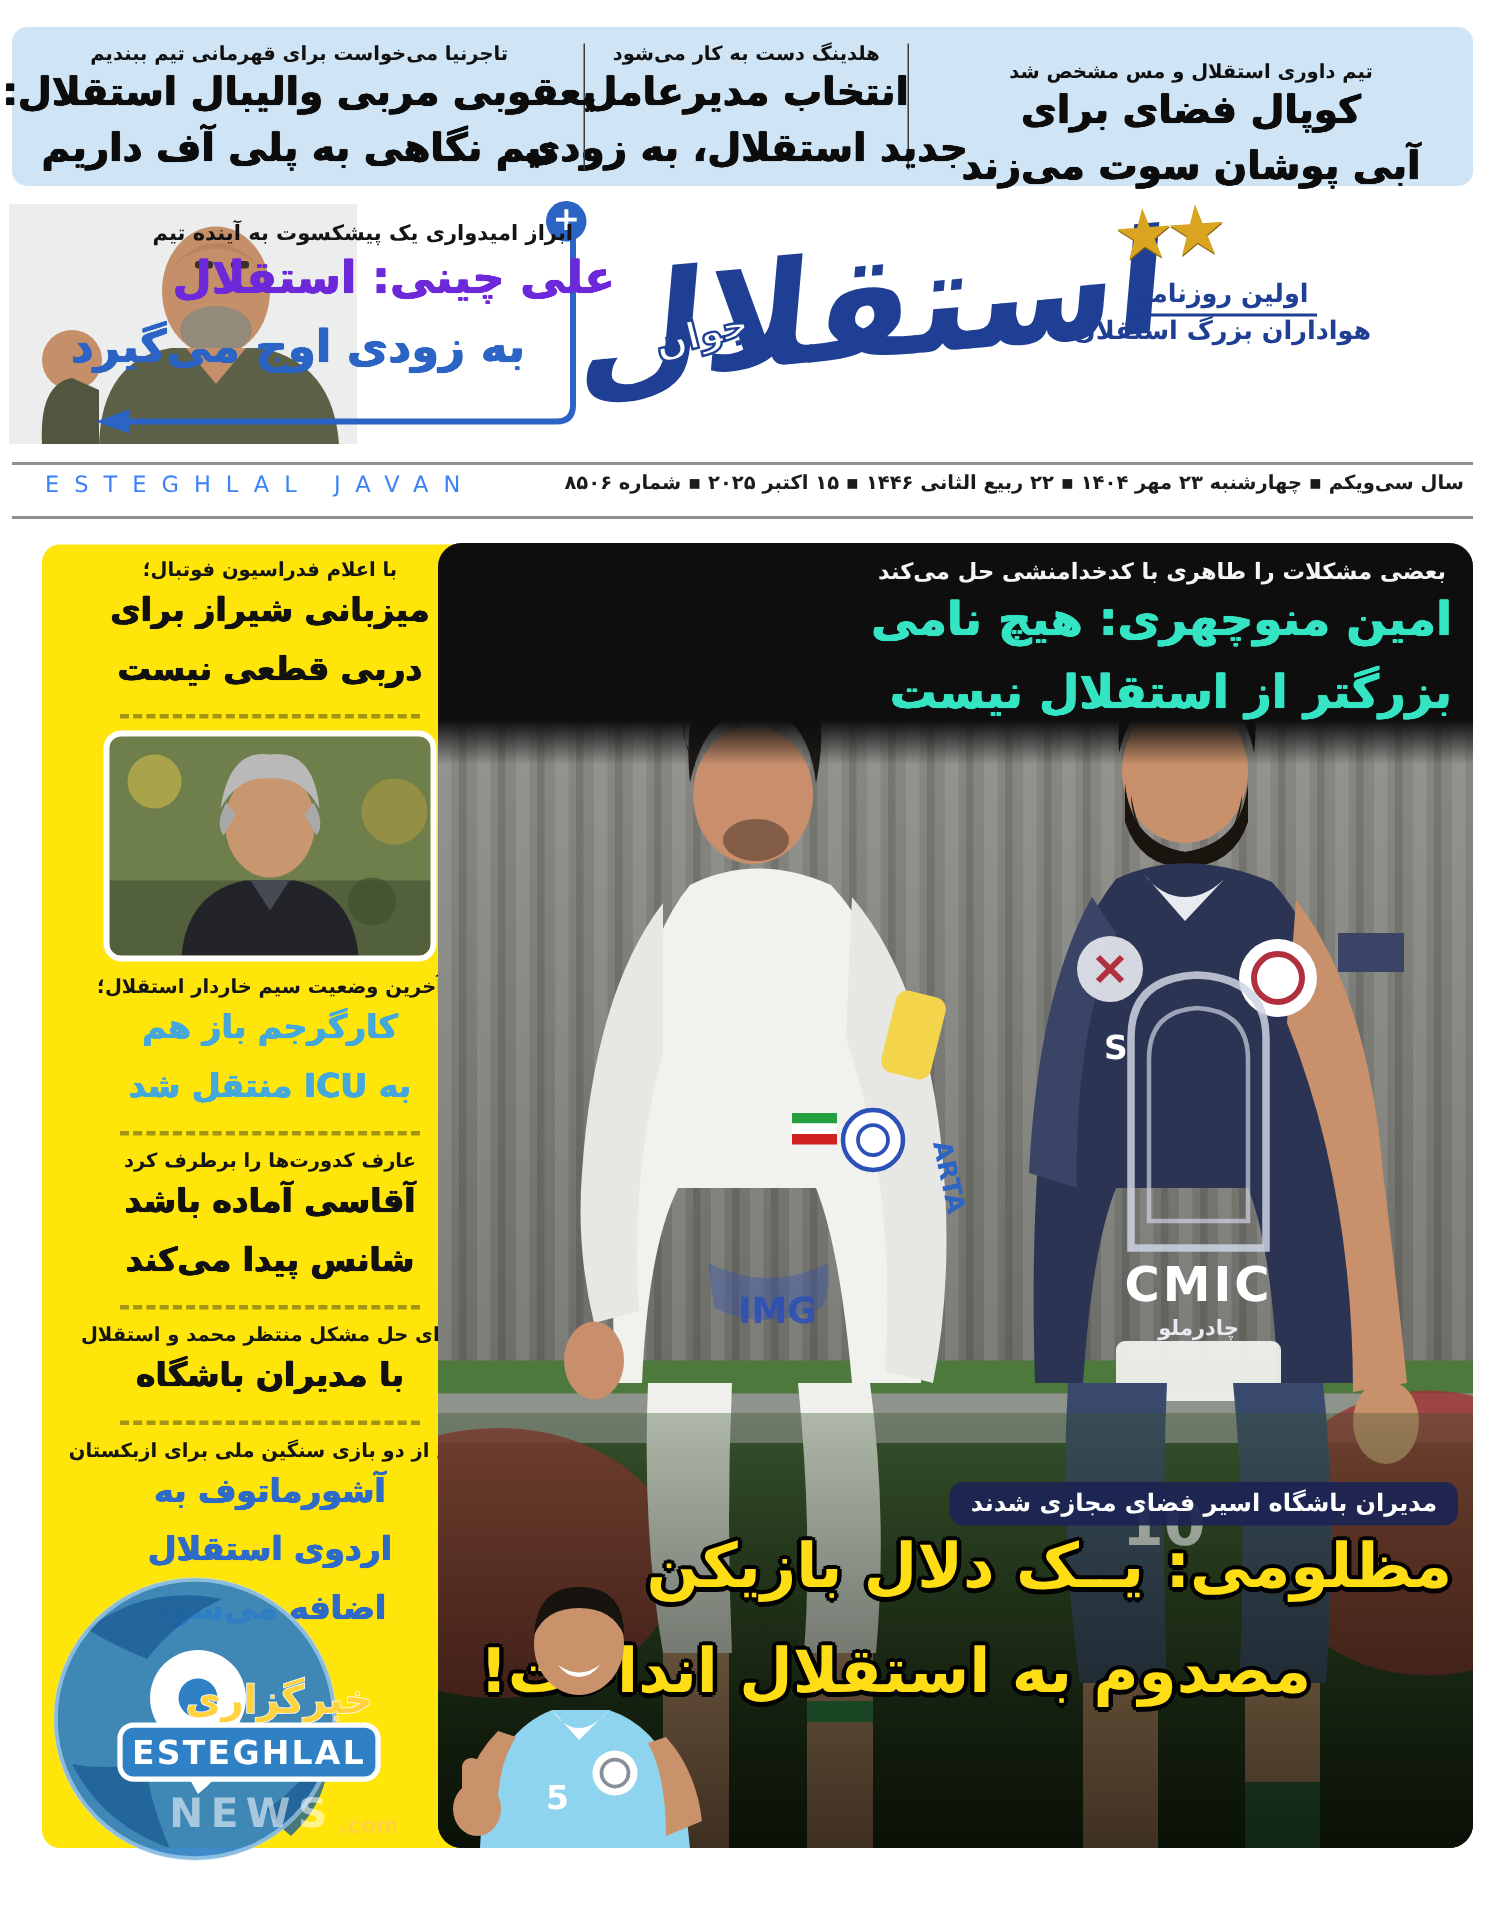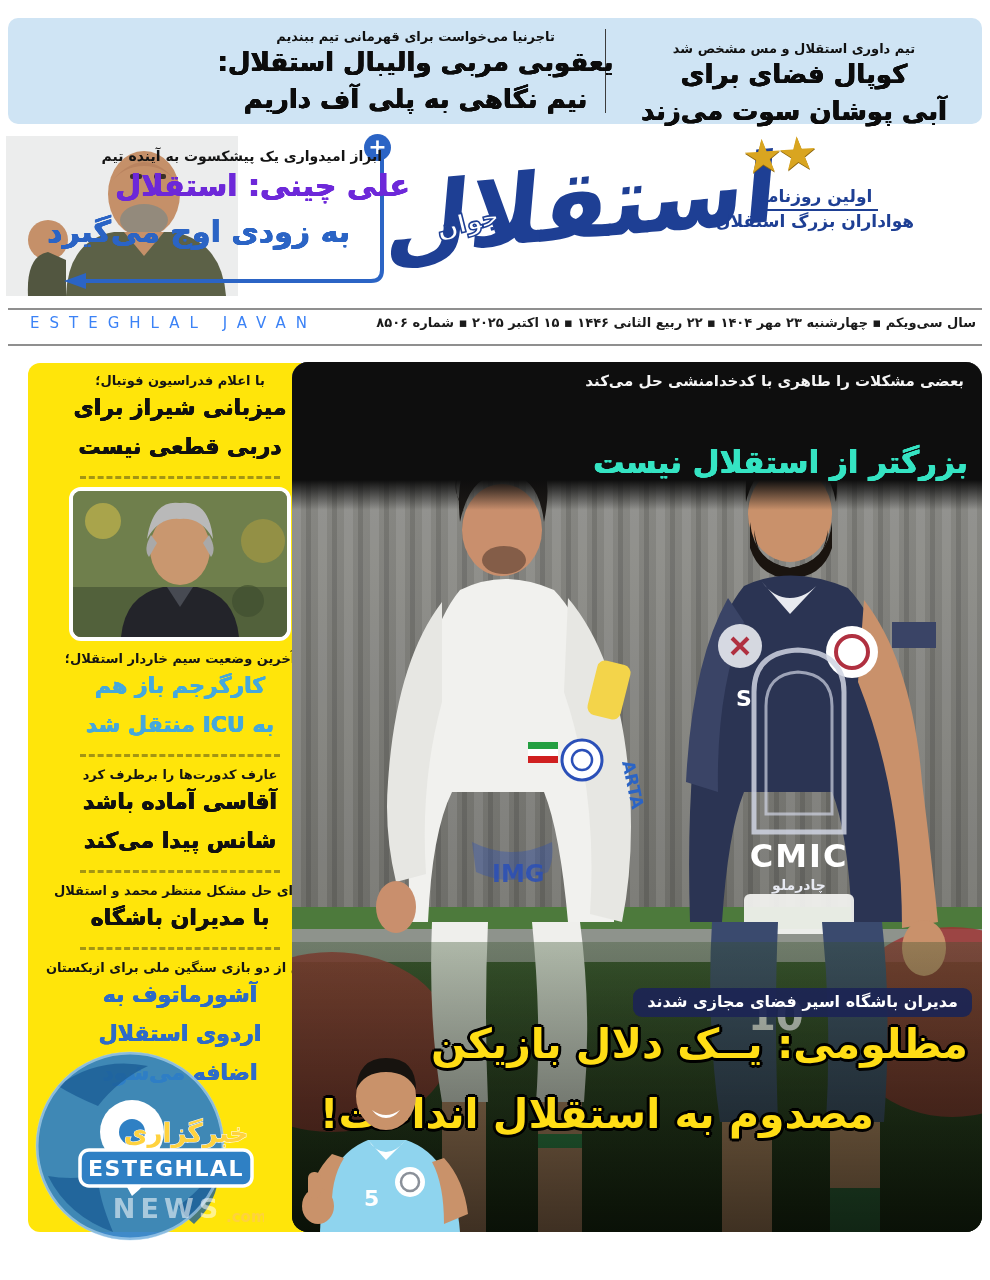--- a/index.html
+++ b/index.html
@@ -78,20 +78,25 @@
 </head>
 <body>
 
 <div class="page">
 
   <div class="abs topbar">
     <div class="topstory ts1 rtl">
       <div class="top-kicker">تیم داوری استقلال و مس مشخص شد</div>
       <div class="top-line heavy">کوپال فضای برای</div>
       <div class="top-line heavy">آبی پوشان سوت می‌زند</div>
+    </div>
+    <div class="topstory ts2 rtl">
+      <div class="top-kicker">هلدینگ دست به کار می‌شود</div>
+      <div class="top-line heavy">انتخاب مدیرعامل</div>
+      <div class="top-line heavy">جدید استقلال، به زودی</div>
     </div>
     <div class="topstory ts3 rtl">
       <div class="top-kicker">تاجرنیا می‌خواست برای قهرمانی تیم ببندیم</div>
       <div class="top-line heavy">یعقوبی مربی والیبال استقلال:</div>
       <div class="top-line heavy">نیم نگاهی به پلی آف داریم</div>
     </div>
   </div>
 
   <div class="abs logo-word rtl">استقلال</div>
   <div class="abs logo-sub rtl">جوان</div>
@@ -254,20 +259,21 @@
         <text x="456" y="668" font-size="40" font-weight="bold" fill="#ffffff" font-family="DejaVu Sans,sans-serif">10</text>
         <rect x="430" y="760" width="50" height="110" fill="#c9916b"></rect>
         <rect x="538" y="760" width="50" height="110" fill="#c9916b"></rect>
         <path d="M538 826 L588 826 L588 870 L538 870Z" fill="#2e6b3e"></path>
       </g>
       <rect x="0" y="580" width="690" height="290" fill="url(#pitch)" opacity=".35"></rect>
     </svg>
 
     <div class="abs mp-topshade"></div>
     <div class="abs mp-kicker-top rtl">بعضی مشکلات را طاهری با کدخدامنشی حل می‌کند</div>
+    <div class="abs mp-t1 rtl heavy">امین منوچهری: هیچ نامی</div>
     <div class="abs mp-t2 rtl heavy">بزرگتر از استقلال نیست</div>
 
     <div class="abs mp-botshade"></div>
     <div class="abs mp-kicker-band rtl">مدیران باشگاه اسیر فضای مجازی شدند</div>
     <div class="abs mp-b1 rtl outline-black">مظلومی: یــک دلال بازیکن</div>
     <div class="abs mp-b2 rtl outline-black">مصدوم به استقلال انداخت!</div>
   </div>
 
   <svg class="abs training-player" viewBox="0 0 212 178">
     <ellipse cx="118" cy="42" rx="30" ry="34" fill="#c9926a"></ellipse>

